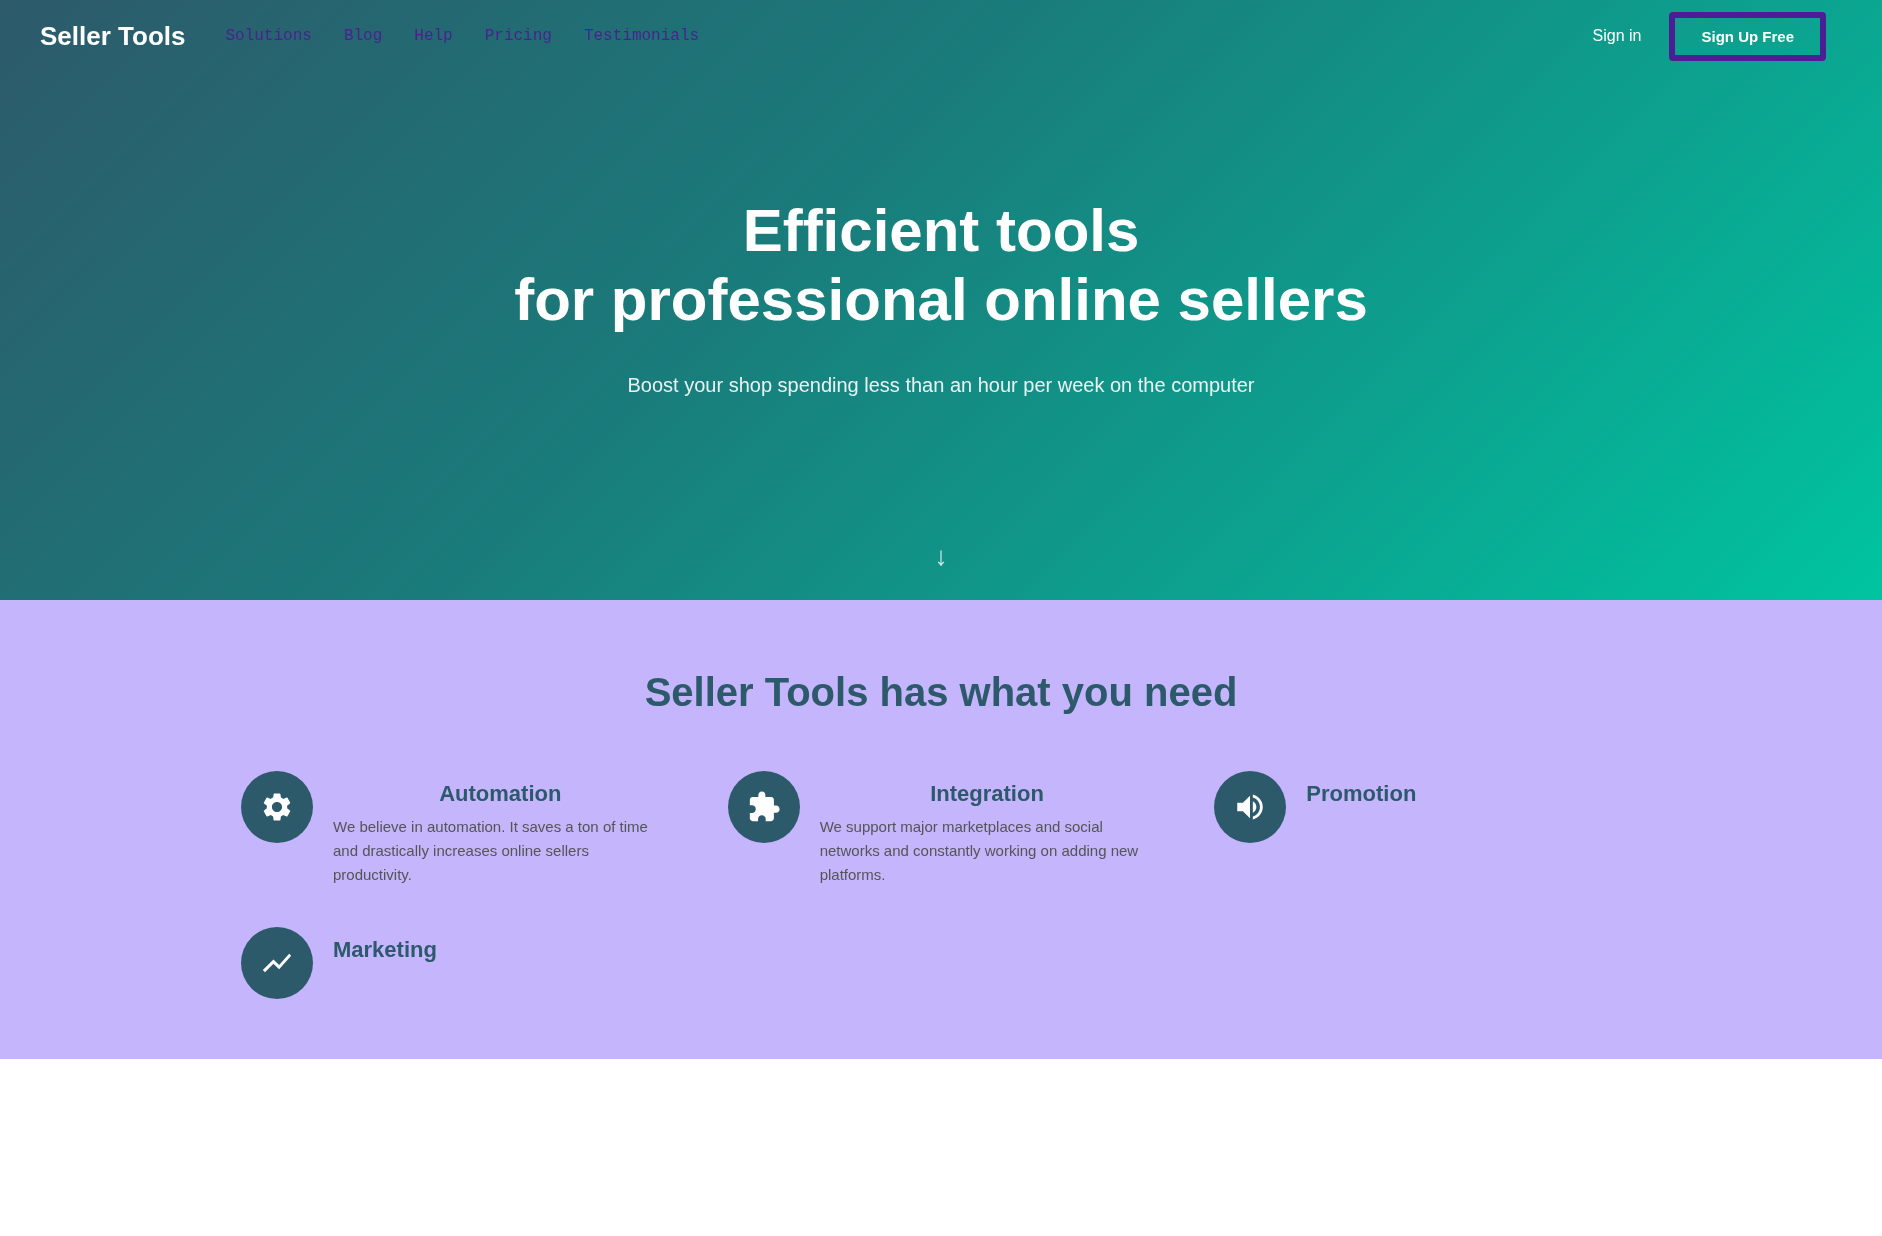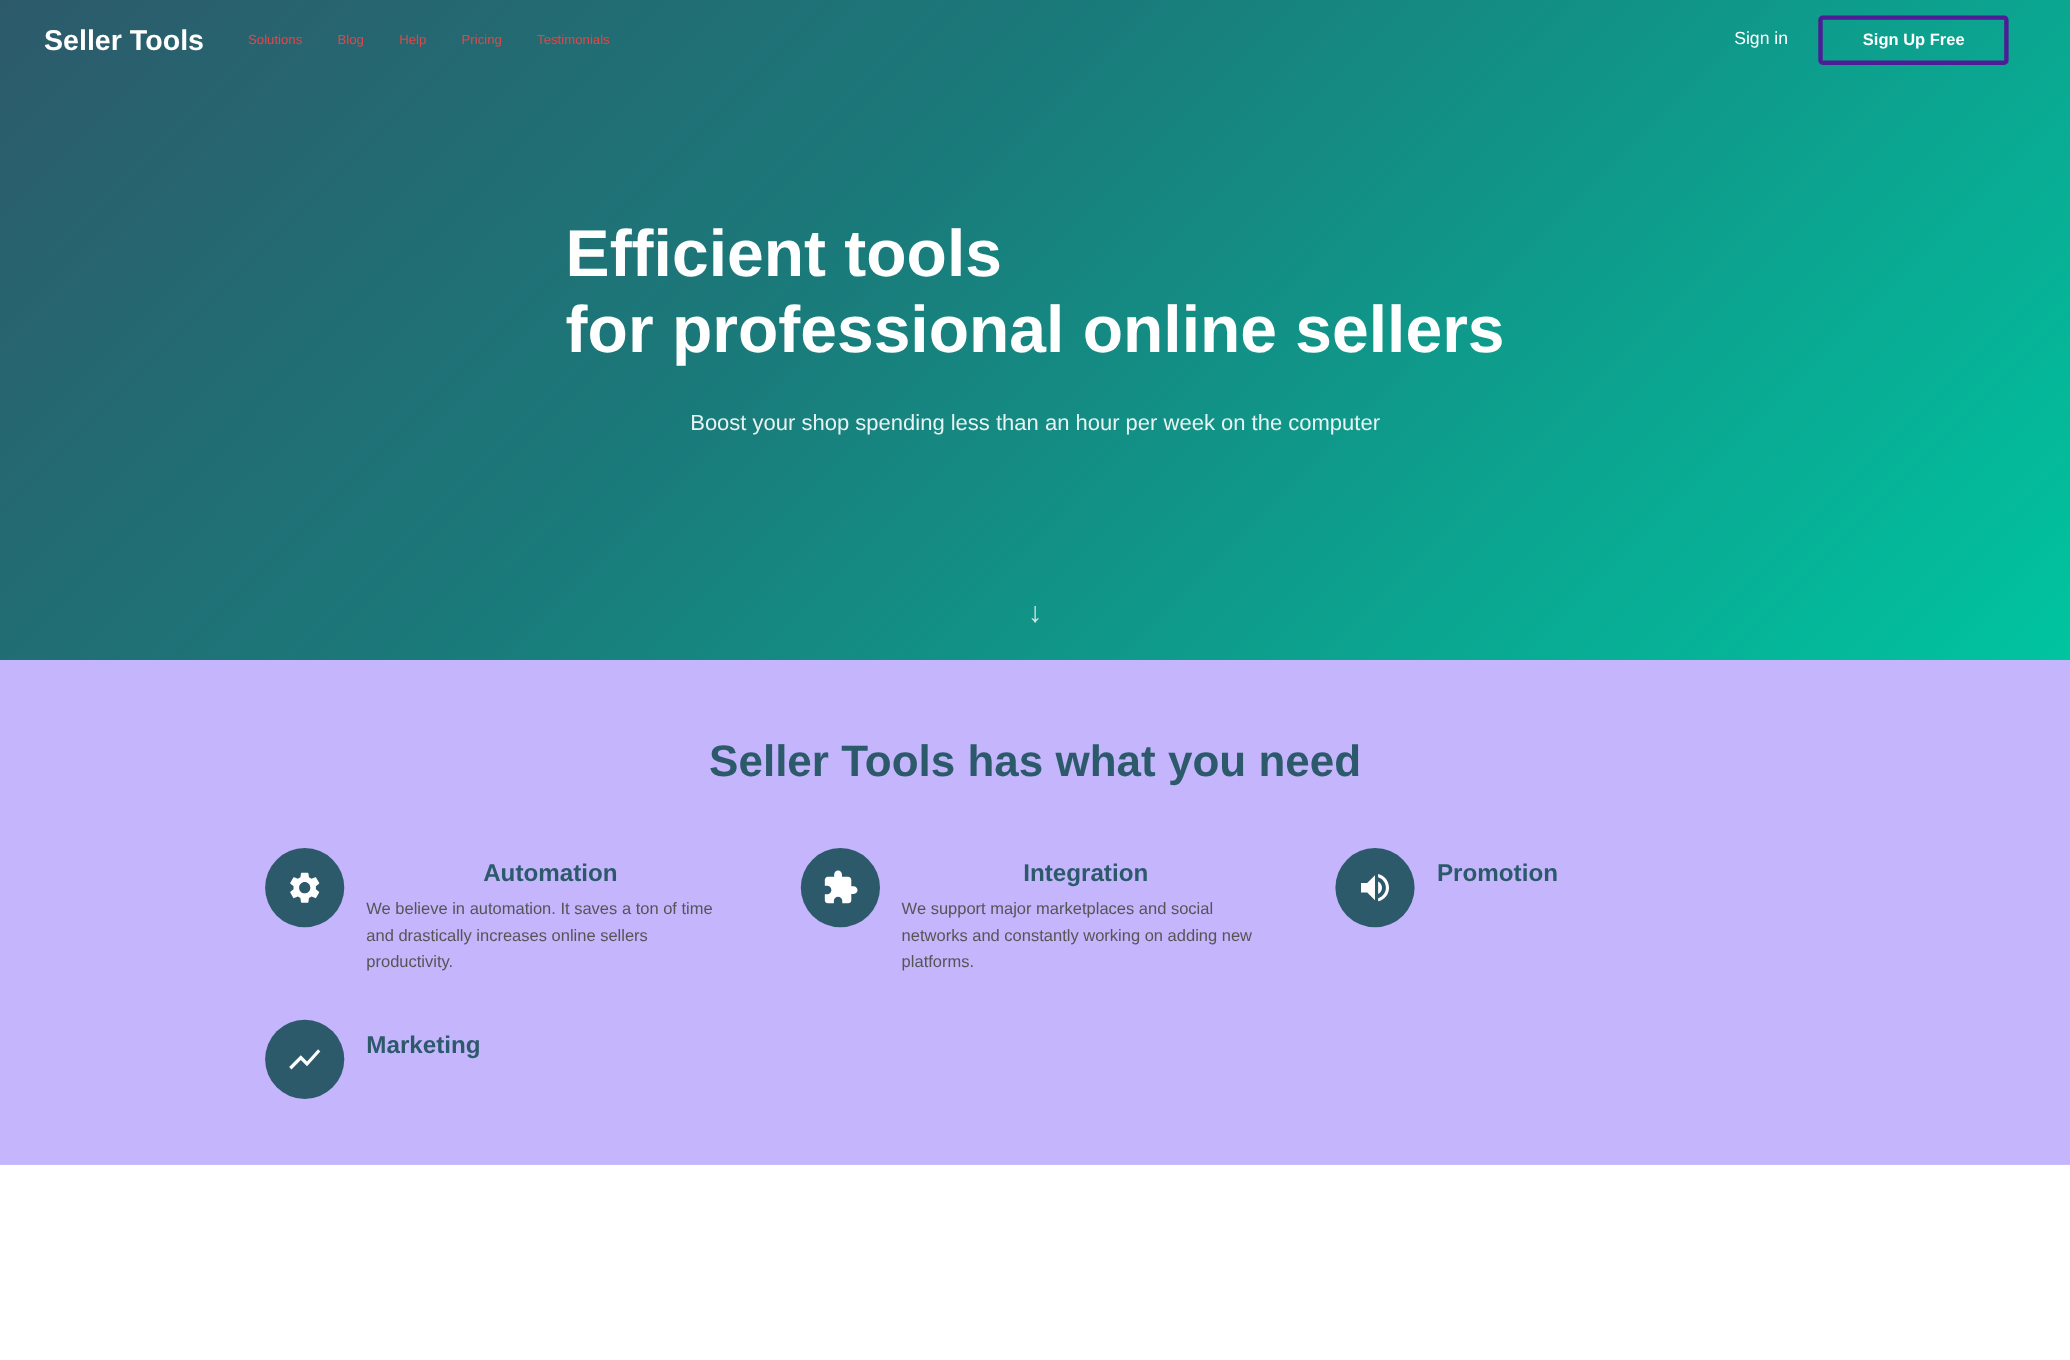--- a/index.html
+++ b/index.html
@@ -21,42 +21,43 @@
       color: #fff;
       margin-right: 40px;
       white-space: nowrap;
     }
     .nav-links {
       display: flex;
       gap: 32px;
       flex: 1;
     }
     .nav-links a {
-      color: #ef4444;
-      text-decoration: none;
-      font-size: 12px;
-      font-weight: 500;
-      opacity: 0.95;
-    }
-    .nav-right {
-      display: flex;
-      align-items: center;
-      gap: 28px;
-      margin-left: auto;
-    }
-    .nav-signin {
-      color: #fff;
+      color: #4c1d95;
       text-decoration: none;
       font-size: 16px;
       font-weight: 500;
+      opacity: 0.95;
+      font-family: Liberation Mono, monospace;
+    }
+    .nav-right {
+      display: flex;
+      align-items: center;
+      gap: 28px;
+      margin-left: auto;
+    }
+    .nav-signin {
+      color: #fff;
+      text-decoration: none;
+      font-size: 16px;
+      font-weight: 500;
     }
     .nav-signup {
       color: #fff;
-      border: 4px solid #4c1d95;
-      padding: 10px 36px;
+      border: 6px solid #4c1d95;
+      padding: 10px 26px;
       border-radius: 4px;
       text-decoration: none;
       font-size: 15px;
       font-weight: 600;
       background: transparent;
       cursor: pointer;
     }
 
     
     .hero {
@@ -67,20 +68,21 @@
       flex-direction: column;
       align-items: center;
       justify-content: center;
       padding: 120px 40px 80px;
       position: relative;
     }
     .hero-title {
       color: #fff;
       font-size: 60px;
       font-weight: 800;
+      text-align: center;
       line-height: 1.15;
       max-width: 900px;
       margin-bottom: 40px;
     }
     .hero-subtitle {
       color: #fff;
       font-size: 20px;
       font-weight: 400;
       text-align: right;
       opacity: 0.9;

